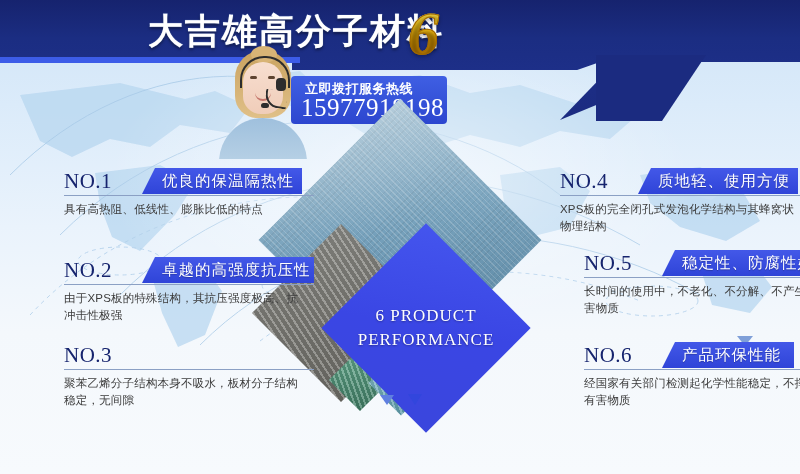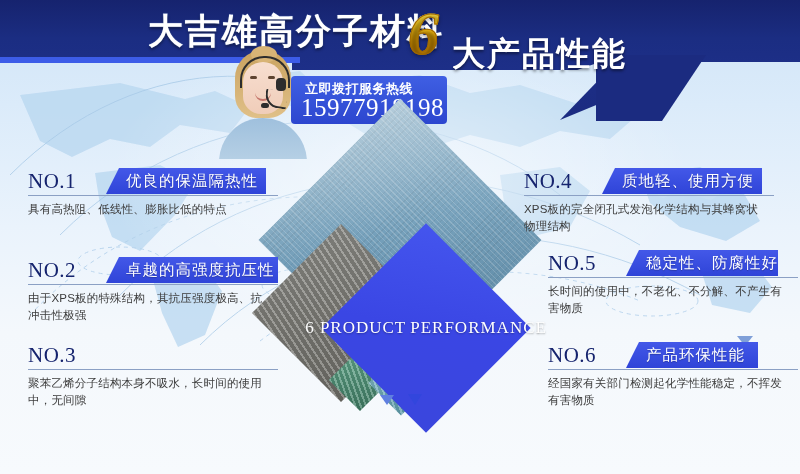--- a/index.html
+++ b/index.html
@@ -267,20 +267,21 @@
     left: 66px; top: 122px;
     width: 148px; height: 148px;
     transform: rotate(45deg);
     background: linear-gradient(145deg, #4455ee 0%, #3a46e4 50%, #3a46dd 100%);
   }
   .diamond-blue-text {
     position: absolute;
     left: 66px; top: 122px;
     width: 148px; height: 148px;
     display: flex;
+    flex-direction: column;
     align-items: center;
     justify-content: center;
     gap: 4px;
   }
   .dbt-line {
     font-family: "Liberation Serif", "DejaVu Serif", serif;
     font-size: 17px;
     letter-spacing: 1px;
     color: #ffffff;
     text-shadow: 0 1px 2px rgba(0,0,0,.35);
@@ -291,20 +292,21 @@
     left: 108px; top: 0px;
     width: 14px; height: 26px;
     background: linear-gradient(to bottom, #3348dd, #8aa8c4);
     clip-path: polygon(50% 0, 100% 100%, 0 100%);
   }
 
   
   .feature {
     position: absolute;
     width: 250px;
+    margin-left: 36px;
   }
   .feat-head {
     position: relative;
     height: 27px;
   }
   .feat-no {
     position: absolute;
     left: 0; top: 0;
     font-family: "Liberation Serif", "DejaVu Serif", serif;
     font-size: 21px;
@@ -411,21 +413,20 @@
   </svg>
   <div class="bg-glow"></div>
 
   <div class="header-band"></div>
   <div class="header-band-strip"></div>
   <div class="header-angle"></div>
   <div class="header-angle2"></div>
 
   <div class="title-main">大吉雄高分子材料</div>
   <div class="title-six">6</div>
-  <div class="title-tail">大产品性能</div>
 
   <div class="operator">
     <div class="op-shoulder"></div>
     <div class="op-hair-back"></div>
     <div class="op-bun"></div>
     <div class="op-face"></div>
     <div class="op-eye l"></div>
     <div class="op-eye r"></div>
     <div class="op-smile"></div>
     <div class="op-headset-band"></div>
@@ -479,21 +480,21 @@
     </div>
     <div class="feat-rule"></div>
     <div class="feat-desc">由于XPS板的特殊结构，其抗压强度极高、抗冲击性极强</div>
   </div>
 
   <div class="feature" id="feat-3">
     <div class="feat-head">
       <div class="feat-no">NO.3</div>
     </div>
     <div class="feat-rule"></div>
-    <div class="feat-desc">聚苯乙烯分子结构本身不吸水，长时间的使用中，无间隙</div>
+    <div class="feat-desc">聚苯乙烯分子结构本身不吸水，板材分子结构稳定，无间隙</div>
   </div>
 
   <div class="feature" id="feat-4">
     <div class="feat-head">
       <div class="feat-no">NO.4</div>
       <div class="feat-bar">
         <span>质地轻、使用方便</span>
       </div>
     </div>
     <div class="feat-rule"></div>

